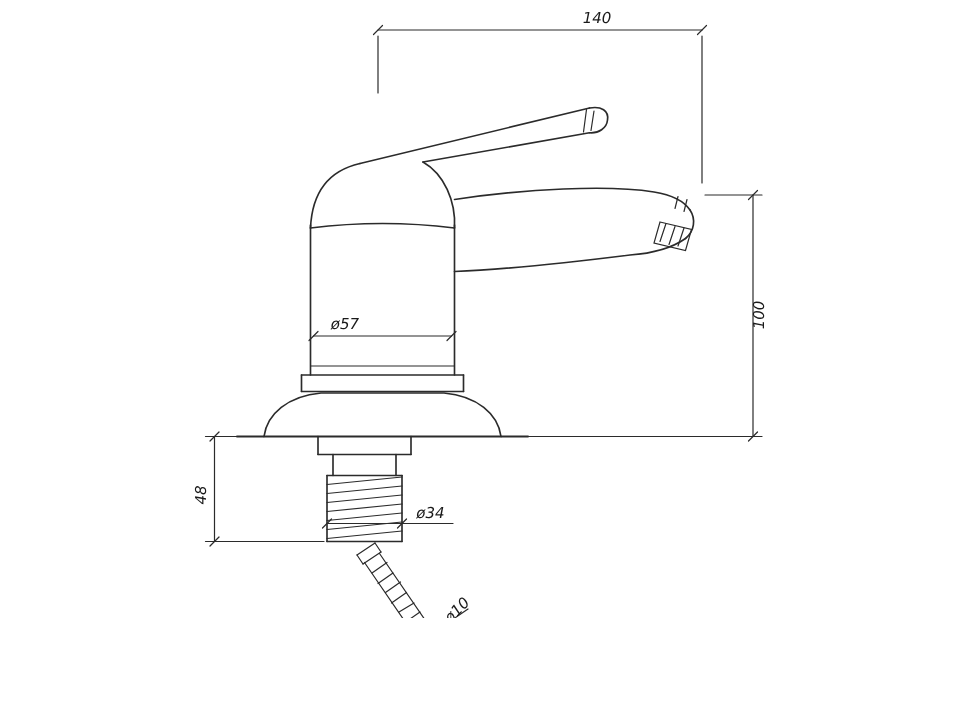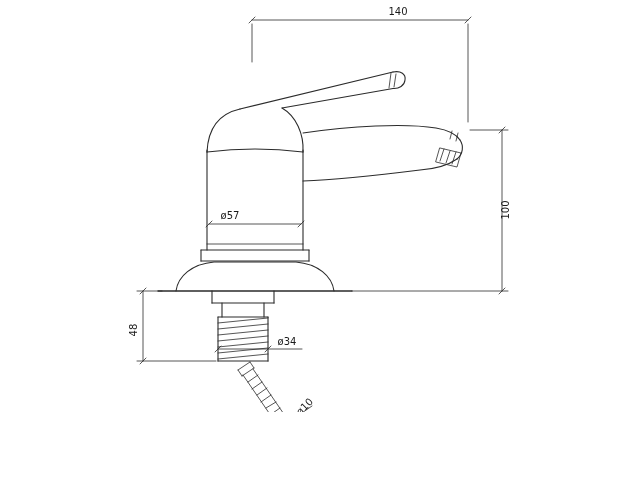--- a/index.html
+++ b/index.html
@@ -7,20 +7,21 @@
     padding: 0;
     background: #ffffff;
     font-family: "DejaVu Sans", sans-serif;
   }
   .sheet {
     position: relative;
     width: 640px;
     height: 412px;
     background: #ffffff;
     overflow: hidden;
+    font-style: italic;
   }
   svg { display: block; }
   .outline {
     fill: none;
     stroke: #2b2b2b;
     stroke-width: 1.1;
     stroke-linecap: round;
     stroke-linejoin: round;
   }
   .thin {

